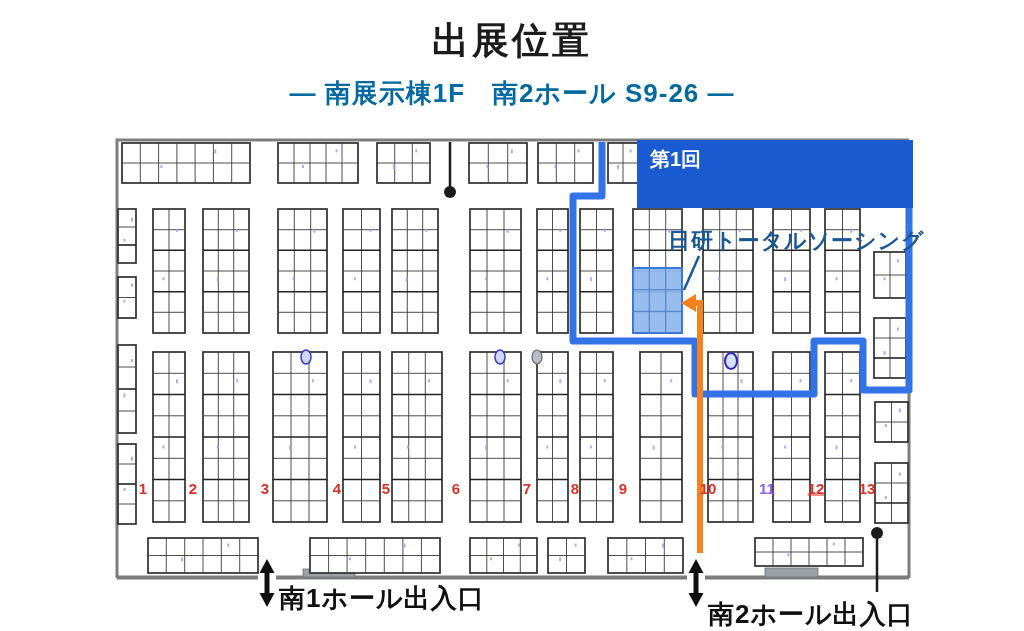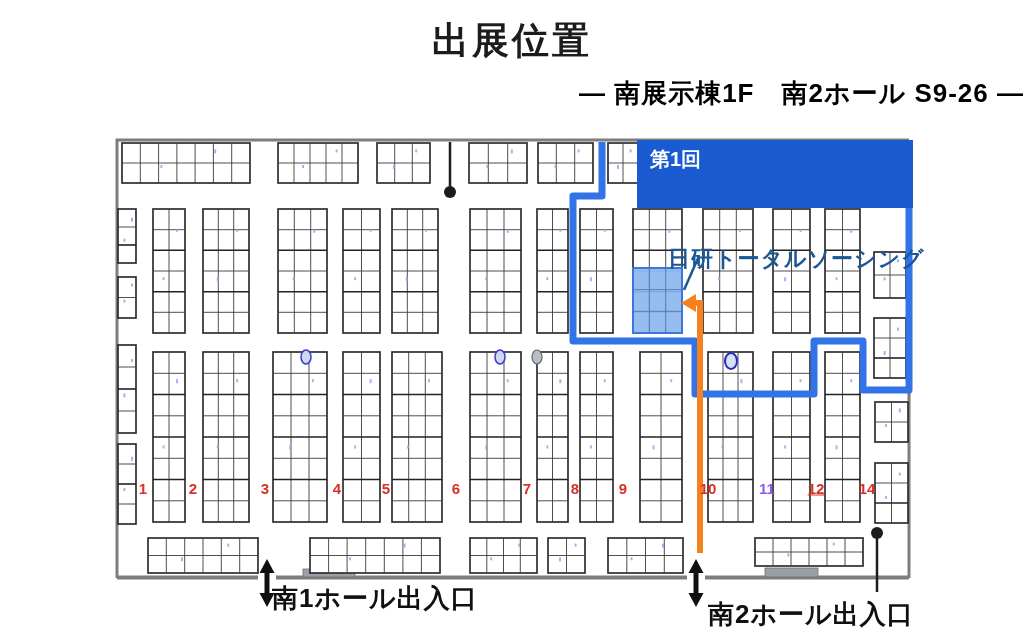--- a/index.html
+++ b/index.html
@@ -2,33 +2,33 @@
 <html><head>
 <meta charset="utf-8">
 <style>
   html,body{margin:0;padding:0;background:#ffffff;}
   body{width:1024px;height:631px;overflow:hidden;
        font-family:"Liberation Sans","DejaVu Sans",sans-serif;color:#1a1a1a;}
   .stage{position:relative;width:1024px;height:582px;background:#fff;}
   svg.map{position:absolute;left:0;top:0;}
   .title{position:absolute;top:16px;left:0;width:100%;text-align:center;
          font-size:37px;font-weight:bold;letter-spacing:3px;color:#1c1c1c;}
-  .subtitle{position:absolute;top:76px;left:0;width:100%;text-align:right;
-         font-size:26px;font-weight:bold;letter-spacing:1px;color:#000000;}
+  .subtitle{position:absolute;top:76px;left:0;width:100%;text-align:center;
+         font-size:26px;font-weight:bold;letter-spacing:1px;color:#0369a1;}
   .banner{position:absolute;left:637px;top:140px;width:276px;height:68px;
           box-sizing:border-box;padding:6px 0 0 13px;display:flex;
           flex-direction:row;gap:2px;}
   .banner .l1,.banner .l2{font-weight:bold;font-size:20px;line-height:1.35;white-space:nowrap;}
-  .company{position:absolute;left:668px;top:244px;font-size:22px;font-weight:bold;
+  .company{position:absolute;left:668px;top:226px;font-size:22px;font-weight:bold;
            white-space:nowrap;letter-spacing:1px;font-family:Liberation Mono, monospace;}
   .colnum{position:absolute;transform:translate(-50%,-50%);
           font-size:15px;font-weight:bold;line-height:1;}
   .entrance{position:absolute;top:581px;font-size:26px;font-weight:bold;
             color:#101010;white-space:nowrap;letter-spacing:1px;}
-  .entrance.e1{left:272px;}
+  .entrance.e1{left:279px;}
   .entrance.e2{left:708px;margin-top:16px;}
 </style>
 </head>
 <body>
 
 <div class="stage">
 
   <svg class="map" width="1024" height="631" viewBox="0 0 1024 631">
 
     <g stroke="#7d7d7d" fill="none">
@@ -452,18 +452,18 @@
       <span class="colnum" style="left: 265px; top: 488px; color: rgb(217, 48, 37);">3</span>
       <span class="colnum" style="left: 337px; top: 488px; color: rgb(217, 48, 37);">4</span>
       <span class="colnum" style="left: 386px; top: 488px; color: rgb(217, 48, 37);">5</span>
       <span class="colnum" style="left: 456px; top: 488px; color: rgb(217, 48, 37);">6</span>
       <span class="colnum" style="left: 527px; top: 488px; color: rgb(217, 48, 37);">7</span>
       <span class="colnum" style="left: 575px; top: 488px; color: rgb(217, 48, 37);">8</span>
       <span class="colnum" style="left: 623px; top: 488px; color: rgb(217, 48, 37);">9</span>
       <span class="colnum" style="left: 693px; top: 488px; color: rgb(217, 48, 37); margin-left: 15px;">10</span>
       <span class="colnum" style="left: 767px; top: 488px; color: #8b5cf6;">11</span>
       <span class="colnum" style="left: 816px; top: 488px; color: rgb(217, 48, 37); text-decoration: underline;">12</span>
-      <span class="colnum" style="left: 867px; top: 488px; color: rgb(217, 48, 37);">14</span>
+      <span class="colnum" style="left: 867px; top: 488px; color: rgb(217, 48, 37);">13</span>
     </div>
 
   <div class="entrance e1">南1ホール出入口</div>
   <div class="entrance e2">南2ホール出入口</div>
 </div>
 
 </body></html>

